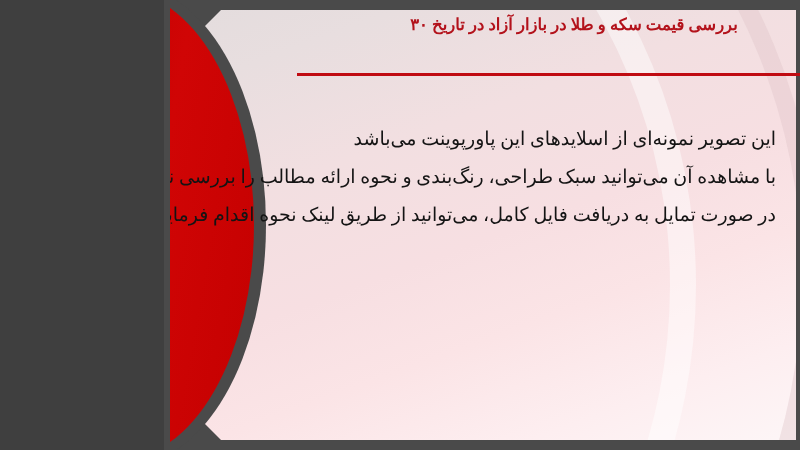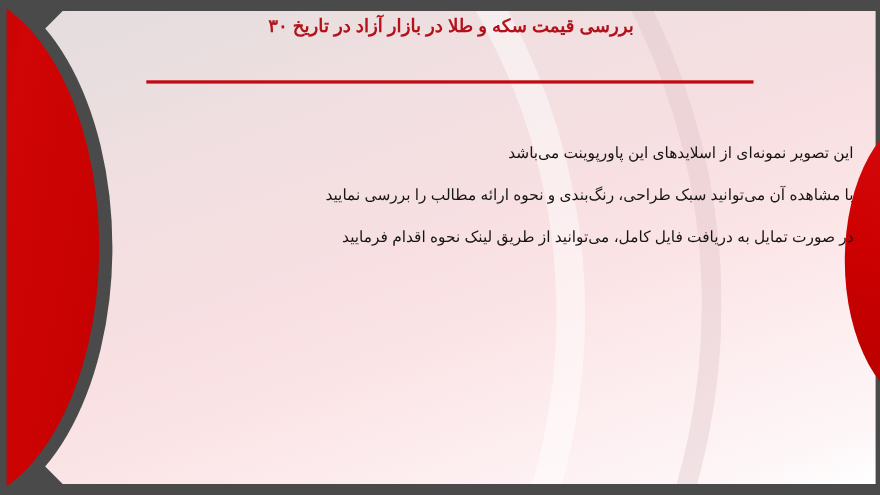--- a/index.html
+++ b/index.html
@@ -2,25 +2,25 @@
 <html lang="fa" dir="rtl"><head>
 <meta charset="utf-8">
 <style>
   html, body {
     margin: 0;
     padding: 0;
     background: #3f3f3f;
   }
   #slide {
     position: relative;
-    width: 800px;
+    width: 636px;
     height: 450px;
     overflow: hidden;
     background: #4a4a4a;
-    font-family: Liberation Sans, sans-serif;
+    font-family: Liberation Serif, serif;
   }
 
   
   .canvas {
     position: absolute;
     left: 0; top: 9px;
     width: 800px; height: 432px;
     background:
       linear-gradient(160deg,
         #e3dcdd 0%,
@@ -149,21 +149,21 @@
   
   .body-wrap {
     position: absolute;
     right: 24px; top: 120px;
     width: 720px;
     text-align: right;
     z-index: 5;
   }
   .body-line {
     color: #141414;
-    font-size: 14px;
+    font-size: 19px;
     line-height: 38px;
     white-space: nowrap;
   }
 </style>
 </head>
 <body>
 
 <div id="slide">
 
   <div class="canvas">

